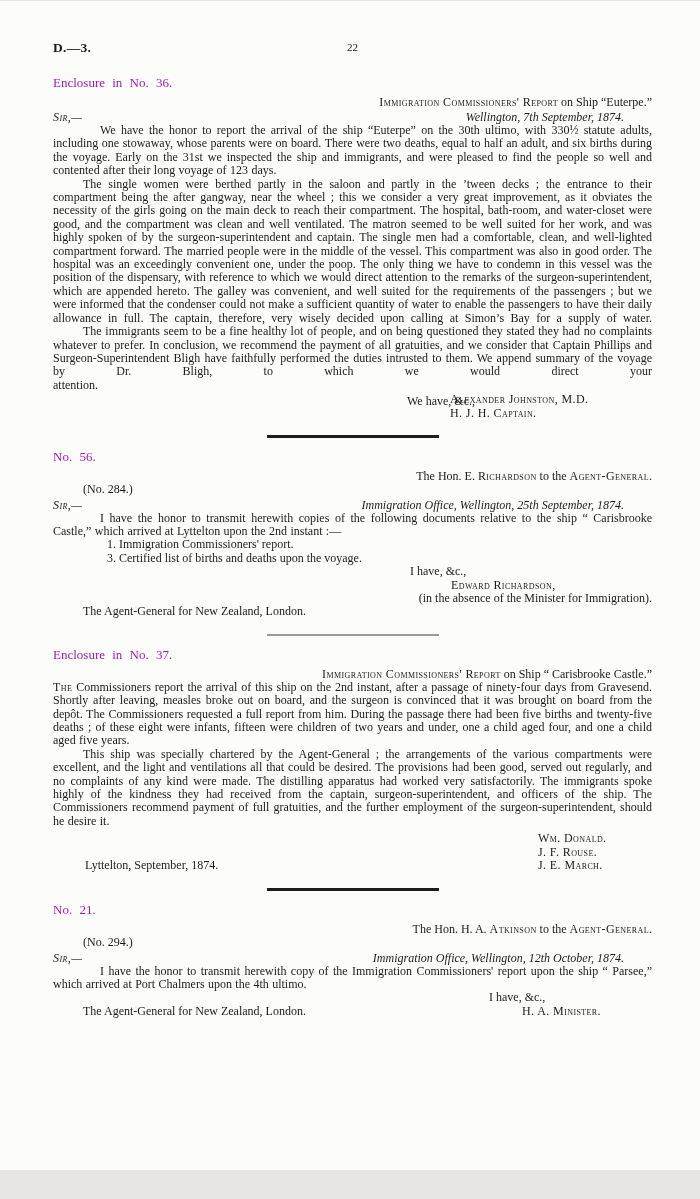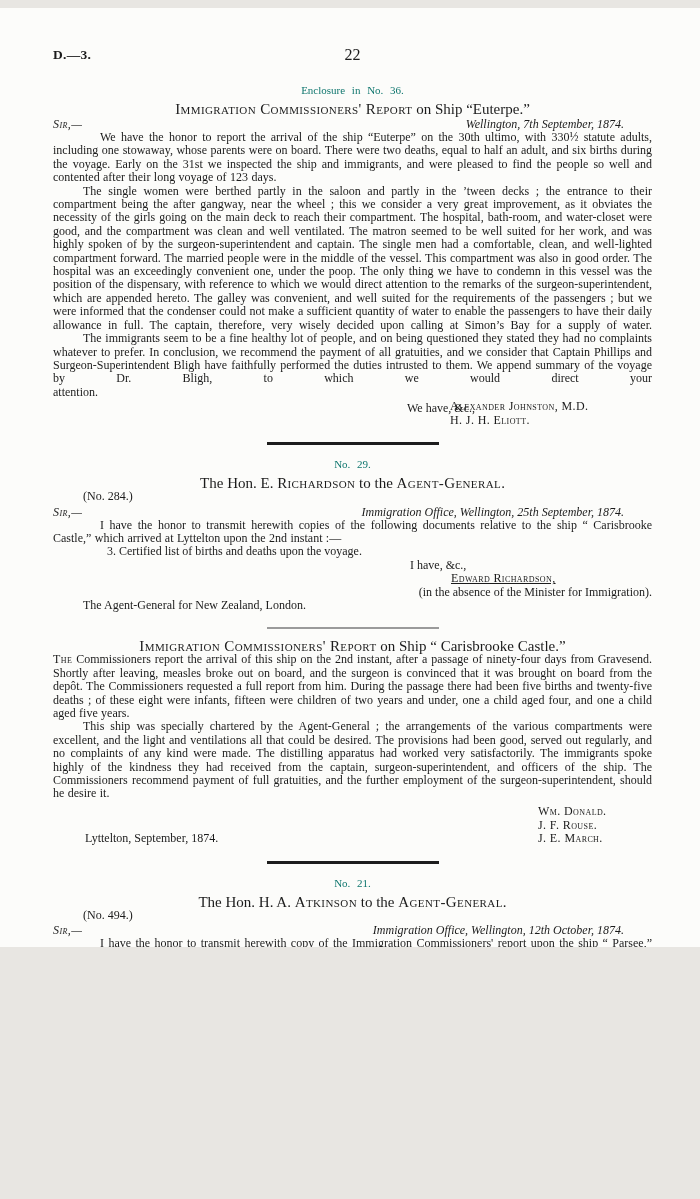--- a/index.html
+++ b/index.html
@@ -1,33 +1,33 @@
 <!DOCTYPE html>
 <html><head>
 <meta charset="utf-8">
 <style>
   html,body { margin:0; padding:0; background:#e8e6e2; }
   .page {
     position:relative;
-    width:700px; height:939px;
-    margin:8px auto;
+    width:700px; height:1169px;
+    margin:1px auto;
     background:#fcfcfa;
     color:#1b1b1b;
     font-family:"Liberation Serif","DejaVu Serif",serif;
     font-size:12px; line-height:13.4px;
     box-sizing:border-box;
     padding:40px 48px 0 53px;
     overflow:hidden;
   }
   .header-row { position:relative; height:15px; }
   .doc-ref { font-weight:bold; font-size:13.5px; letter-spacing:0.3px; }
-  .page-num { position:absolute; left:50%; transform:translateX(-50%); top:0; font-size:16px; }
+  .page-num { position:absolute; left:50%; transform:translateX(-50%); top:0; font-size:11px; }
 
-  .sec-title { text-align:center; font-size:11px; line-height:18px; word-spacing:4px; color:#0f766e; }
-  .sub-head  { text-align:center; font-size:15px; line-height:14px; margin-top:3px;font-family:Liberation Serif, serif; }
+  .sec-title { font-size:13px; line-height:18px; word-spacing:4px; color:#a21caf; }
+  .sub-head  { text-align:right; font-size:12px; line-height:14px; margin-top:3px;font-family:Liberation Serif, serif; }
   .sc  { font-variant:small-caps; letter-spacing:0.4px; }
 
   .salute-row { display:flex; line-height:14px; margin-top:1px;font-style:italic; }
   .salute-row .date { margin-left:auto; margin-right:28px; }
 
   p.body { margin:0; text-align:justify; word-spacing:0.4px; }
   .ti47 { text-indent:47px; }
   .ti30 { text-indent:30px; }
   .just-last { text-align-last:justify; }
 
@@ -42,21 +42,21 @@
   .row-rel { position:relative; height:14px; }
   .row-rel .left30 { position:absolute; left:30px; top:0; }
   .row-rel .left32 { position:absolute; left:32px; top:0; }
   .row-rel .sig36 { position:absolute; left:397px; top:0; }
   .row-rel .sig37e { position:absolute; left:485px; top:0; }
   .row-rel .sig38 { position:absolute; left:469px; top:0; }
 
   .rule { border:0; border-top:3px solid #1d1d1d; width:172px; margin:15px auto 10px auto; }
   .rule.grey { border-top:2px solid #9a9a9a; }
   .ml357 { margin-left:357px; }
-  .ml398 { margin-left:398px;text-decoration:underline; }
+  .ml398 { margin-left:398px; }
   .ml436 { margin-left:436px; }
   .ml30  { margin-left:30px; }
   .right-note { text-align:right; }
   .sig-block37e { margin-left:485px; line-height:14px; margin-top:3px; }
   .mt2{margin-top:2px;} .mt3{margin-top:3px;} .mt4{margin-top:4px;} .mt18{margin-top:18px;}
 </style>
 </head>
 <body>
 
 <div class="page">
@@ -77,49 +77,51 @@
     </div>
     <p class="body ti47 mt2">We have the honor to report the arrival of the ship “Euterpe” on the 30th ultimo, with 330½ statute adults, including one stowaway, whose parents were on board.  There were two deaths, equal to half an adult, and six births during the voyage.  Early on the 31st we inspected the ship and immigrants, and were pleased to find the people so well and contented after their long voyage of 123 days.</p>
     <p class="body ti30 just-last"><span>The single women were berthed partly in the saloon and partly in the ’tween decks&nbsp;; the entrance to their compartment being the after gangway, near the wheel&nbsp;; this we consider a very great improvement, as it obviates the necessity of the girls going on the main deck to reach their compartment.  The hospital, bath-room, and water-closet were good, and the compartment was clean and well ventilated.  The matron seemed to be well suited for her work, and was highly spoken of by the surgeon-superintendent and captain.  The single men had a comfortable, clean, and well-lighted compartment forward.  The married people were in the middle of the vessel.  This compartment was also in good order.  The hospital was an exceedingly convenient one, under the poop.  The only thing we have to condemn in this vessel was the position of the dispensary, with reference to which we would direct attention to the remarks of the surgeon-superintendent, which are appended hereto.  The galley was convenient, and well suited for the requirements of the passengers&nbsp;; but we were informed that the condenser could not make a sufficient quantity of water to enable the passengers to have their daily allowance in full.  The captain, therefore, very wisely decided upon calling at Simon’s Bay for a supply of water.</span></p>
     <p class="body ti30 just-last">The immigrants seem to be a fine healthy lot of people, and on being questioned they stated they had no complaints whatever to prefer.  In conclusion, we recommend the payment of all gratuities, and we consider that Captain Phillips and Surgeon-Superintendent Bligh have faithfully performed the duties intrusted to them.  We append summary of the voyage by Dr. Bligh, to which we would direct your</p>
     <div class="val36">
       <span>attention.</span>
       <span class="vtxt">We have, &amp;c.,</span>
     </div>
     <div class="sig-block36">
       <div class="sc">Alexander Johnston, M.D.</div>
-      <div class="sc">H. J. H. Eliott.</div>
+      <div class="sc">H. J. H. Captain.</div>
     </div>
   </section>
 
   <hr class="rule">
 
   <section>
-    <div class="sec-title">No. 29.</div>
+    <div class="sec-title">No. 56.</div>
     <div class="sub-head">
       <span>The Hon. E. </span><span class="sc">Richardson</span><span> to the </span><span class="sc">Agent-General</span><span>.</span>
     </div>
     <div class="ref-line">(No. 284.)</div>
     <div class="salute-row">
       <span class="sc">Sir,—</span>
       <span class="date">Immigration Office, Wellington, 25th September, 1874.</span>
     </div>
     <p class="body ti47">I have the honor to transmit herewith copies of the following documents relative to the ship “&nbsp;Carisbrooke Castle,” which arrived  at Lyttelton upon the 2nd instant&nbsp;:—</p>
     <div class="doc-list">
+      <div>1.  Immigration Commissioners' report.</div>
       <div>3.  Certified list of births and deaths upon the voyage.</div>
     </div>
     <div class="ml357">I have, &amp;c.,</div>
     <div class="ml398 sc">Edward Richardson,</div>
     <div class="right-note">(in the absence of the Minister for Immigration).</div>
     <div class="ml30">The Agent-General for New Zealand, London.</div>
   </section>
 
   <hr class="rule grey">
 
   <section>
+    <div class="sec-title mt4">Enclosure in No. 37.</div>
     <div class="sub-head">
       <span class="sc">Immigration Commissioners' Report</span><span> on Ship “&nbsp;Carisbrooke Castle.”</span>
     </div>
     <p class="body mt3"><span class="sc">The</span><span> Commissioners report the arrival of this ship on the 2nd instant, after a passage of ninety-four days from Gravesend.  Shortly after leaving, measles broke out on board, and the surgeon is convinced that it was brought on board from the depôt.  The Commissioners requested a full report from him.  During the passage there had been five births and twenty-five deaths&nbsp;; of these eight were infants, fifteen were children of two years and under, one a child aged four, and one a child aged five years.</span></p>
     <p class="body ti30 mt2">This ship was specially chartered by the Agent-General&nbsp;; the arrangements of the various compartments were excellent, and the light and ventilations all that could be desired.  The provisions had been good, served out regularly, and no complaints of any kind were made.  The distilling apparatus had worked very satisfactorily.  The immigrants spoke highly of the kindness they had received from the captain, surgeon-superintendent, and officers of the ship.  The Commissioners recommend payment of full gratuities, and the further employment of the surgeon-superintendent, should he desire it.</p>
     <div class="sig-block37e">
       <div class="sc">Wm. Donald.</div>
       <div class="sc">J. F. Rouse.</div>
     </div>
     <div class="row-rel">
@@ -128,21 +130,21 @@
     </div>
   </section>
 
   <hr class="rule">
 
   <section>
     <div class="sec-title">No. 21.</div>
     <div class="sub-head">
       <span>The Hon. H. A. </span><span class="sc">Atkinson</span><span> to the </span><span class="sc">Agent-General</span><span>.</span>
     </div>
-    <div class="ref-line">(No. 494.)</div>
+    <div class="ref-line">(No. 294.)</div>
     <div class="salute-row">
       <span class="sc">Sir,—</span>
       <span class="date">Immigration Office, Wellington, 12th October, 1874.</span>
     </div>
     <p class="body ti47">I have the honor to transmit herewith copy of the Immigration Commissioners' report upon the ship “&nbsp;Parsee,” which arrived at Port Chalmers upon the 4th ultimo.</p>
     <div class="ml436">I have, &amp;c.,</div>
     <div class="row-rel">
       <span class="left30">The Agent-General for New Zealand, London.</span>
       <span class="sig38 sc">H. A. Minister.</span>
     </div>

